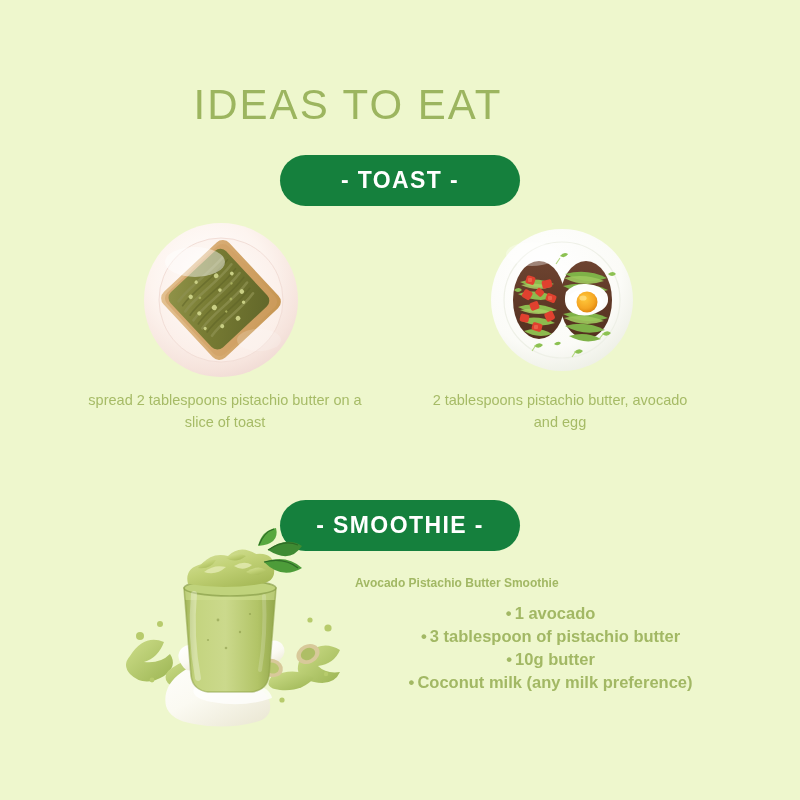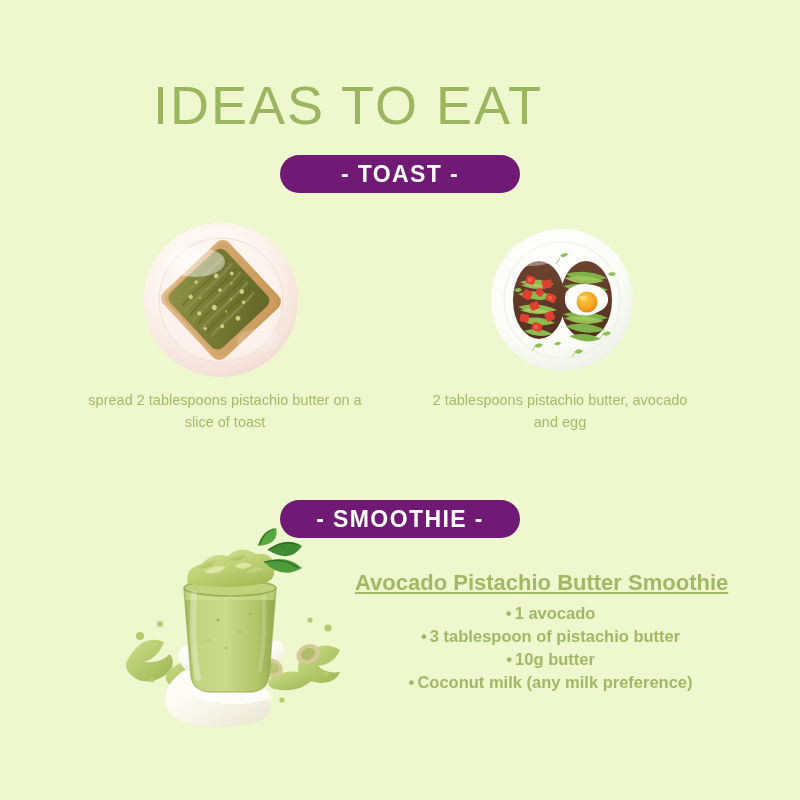--- a/index.html
+++ b/index.html
@@ -21,35 +21,35 @@
     background: #eef7cd;
   }
 
   
   .page-title {
     position: absolute;
     left: 0;
     top: 80px;
     width: 696px;
     text-align: center;
-    font-size: 54px;
+    font-size: 42px;
     font-weight: 300;
     letter-spacing: 2.0px;
     color: #9cb55f;
     line-height: 50px;
     white-space: nowrap;
   }
 
   
   .pill {
     position: absolute;
     left: 280px;
     width: 240px;
-    height: 38px;
-    background: #701a75;
+    height: 51px;
+    background: #15803d;
     border-radius: 26px;
     color: #ffffff;
     font-size: 23px;
     font-weight: 700;
     letter-spacing: 1.4px;
     display: flex;
     align-items: center;
     justify-content: center;
     white-space: nowrap;
   }
@@ -79,27 +79,26 @@
   #smoothie-photo { left: 122px; top: 528px; width: 228px; height: 200px; }
 
   
   .recipe {
     position: absolute;
     left: 355px;
     top: 570px;
     width: 380px;
   }
   .recipe-title {
-    font-size: 22px;
+    font-size: 12px;
     font-weight: 700;
     color: #a2b864;
     line-height: 26px;
     margin-bottom: 6px;
     white-space: nowrap;
-    text-decoration: underline;
   }
   .recipe-list {
     list-style: none;
     margin: 0;
     padding: 0 0 0 8px;
   }
   .recipe-list li {
     font-size: 16.5px;
     font-weight: 700;
     color: #a2b864;

